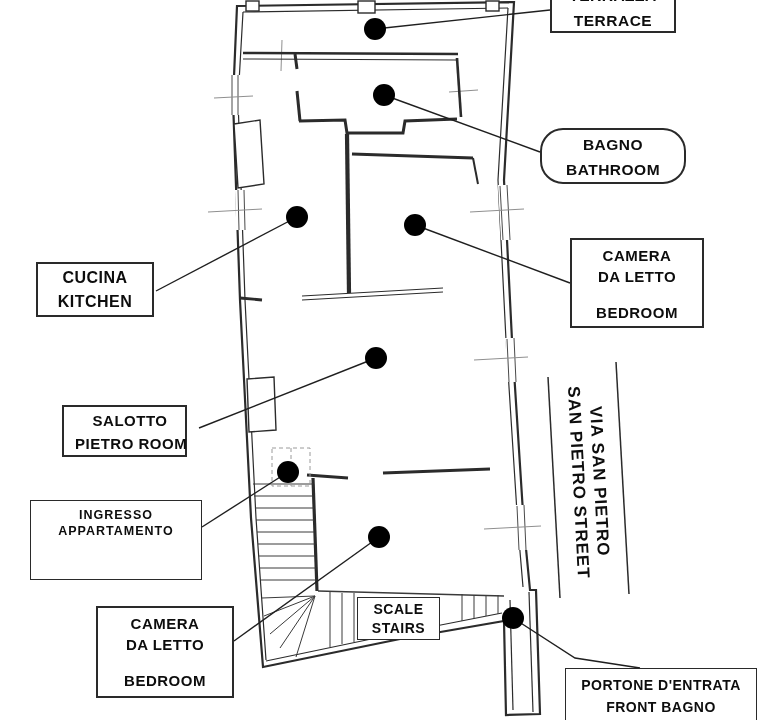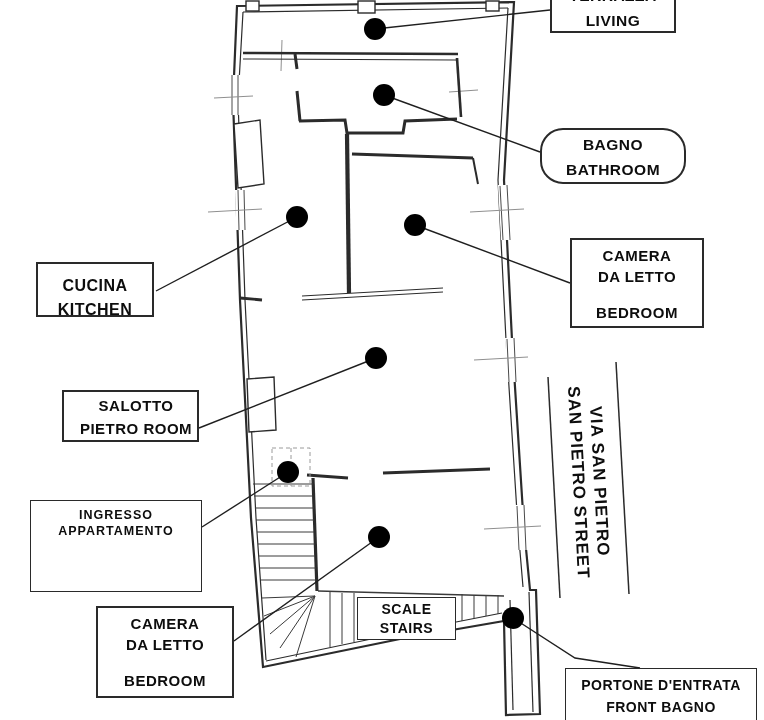--- a/index.html
+++ b/index.html
@@ -12,27 +12,27 @@
   .label{
     position:absolute;z-index:3;background:#ffffff;
     border:2px solid #2a2a2a;color:#0d0d0d;text-align:center;
     font-weight:bold;letter-spacing:.5px;line-height:24px;font-size:15px;
     box-sizing:border-box;
   }
   .label .ln{white-space:nowrap;}
   .label .gap{height:15px;}
   #lbl-terrace{left:550px;top:-22px;width:126px;height:55px;padding-top:3px;font-size:15.5px;line-height:25px;}
   #lbl-bagno{left:540px;top:128px;width:146px;height:56px;padding-top:2px;font-size:15.5px;line-height:25px;border-radius:23px;}
-  #lbl-cucina{left:36px;top:262px;width:118px;height:55px;padding-top:10px;font-size:16px;}
+  #lbl-cucina{left:36px;top:262px;width:118px;height:55px;padding-top:2px;font-size:16px;}
   #lbl-camera-right{left:570px;top:238px;width:134px;height:90px;padding-top:5px;font-size:15px;line-height:21px;}
-  #lbl-salotto{left:62px;top:390px;width:137px;height:52px;padding-top:2px;line-height:23px;padding-left:11px;}
-  #lbl-ingresso{left:30px;top:500px;width:172px;height:92px;padding-top:6px;font-size:12.5px;line-height:16px;letter-spacing:1px;border-width:1.5px;}
+  #lbl-salotto{left:62px;top:405px;width:125px;height:52px;padding-top:2px;line-height:23px;padding-left:11px;}
+  #lbl-ingresso{left:30px;top:500px;width:172px;height:80px;padding-top:6px;font-size:12.5px;line-height:16px;letter-spacing:1px;border-width:1.5px;}
   #lbl-ingresso .gap{height:9px;}
   #lbl-camera-bottom{left:96px;top:606px;width:138px;height:92px;padding-top:5px;font-size:15px;line-height:21px;}
-  #lbl-scale{left:357px;top:597px;width:99px;height:43px;padding-top:2px;font-size:14px;line-height:19px;border-width:1.5px;z-index:4;}
+  #lbl-scale{left:357px;top:597px;width:83px;height:43px;padding-top:2px;font-size:14px;line-height:19px;border-width:1.5px;z-index:4;}
   #lbl-portone{left:565px;top:668px;width:192px;height:62px;padding-top:5px;font-size:14px;line-height:22px;border-width:1.5px;}
   #street-text{
     position:absolute;z-index:2;left:468px;top:460px;width:240px;height:44px;
     transform:rotate(87deg);transform-origin:50% 50%;
     text-align:center;font-weight:bold;font-size:17px;line-height:21px;
     letter-spacing:1px;color:#0d0d0d;white-space:nowrap;
   }
 </style>
 </head>
 <body>
@@ -169,21 +169,21 @@
       <circle cx="415" cy="225" r="11"></circle>
       <circle cx="376" cy="358" r="11"></circle>
       <circle cx="288" cy="472" r="11"></circle>
       <circle cx="379" cy="537" r="11"></circle>
       <circle cx="513" cy="618" r="11"></circle>
     </g>
   </svg>
 
   <div class="label" id="lbl-terrace">
     <div class="ln">TERRAZZA</div>
-    <div class="ln">LIVING</div>
+    <div class="ln">TERRACE</div>
   </div>
 
   <div class="label" id="lbl-bagno">
     <div class="ln">BAGNO</div>
     <div class="ln">BATHROOM</div>
   </div>
 
   <div class="label" id="lbl-cucina">
     <div class="ln">CUCINA</div>
     <div class="ln">KITCHEN</div>

